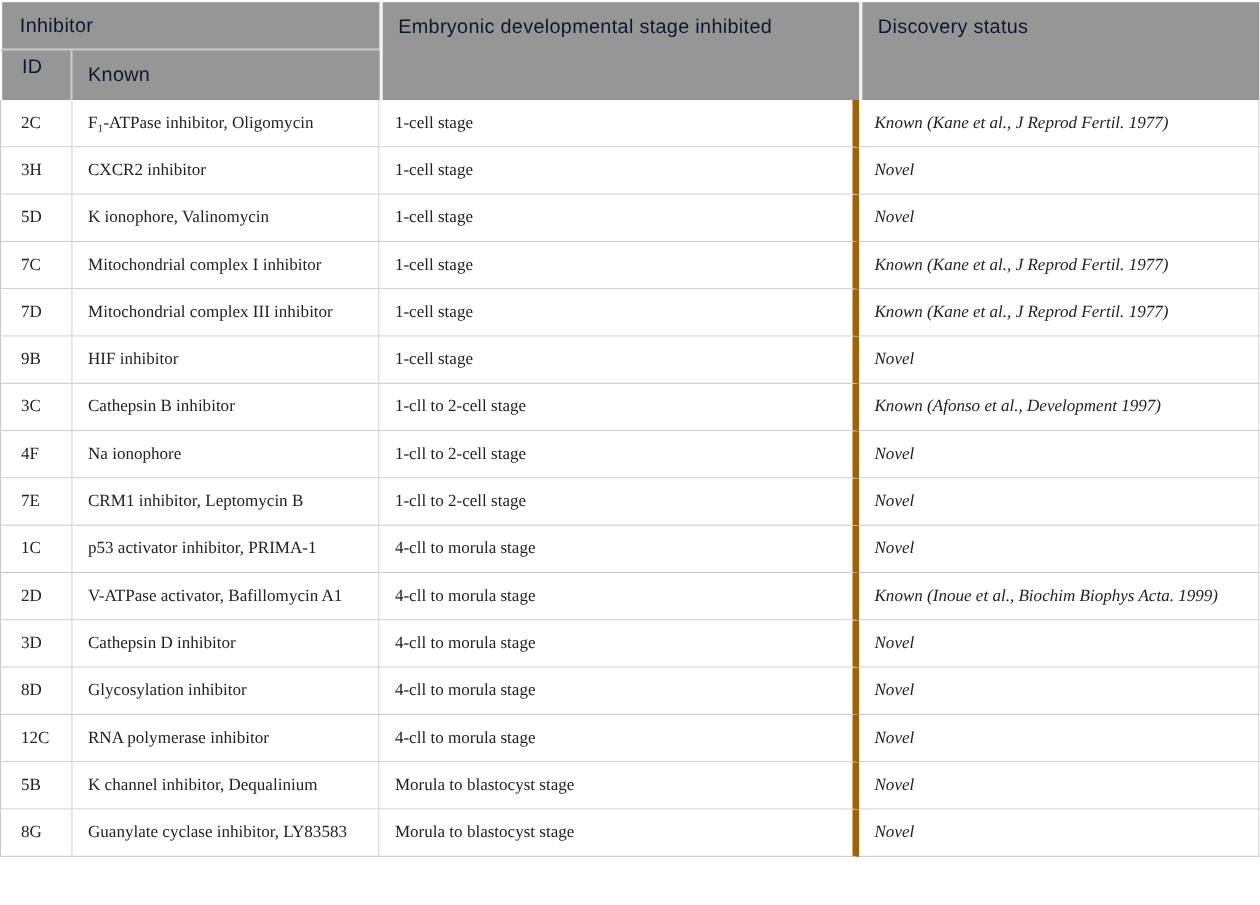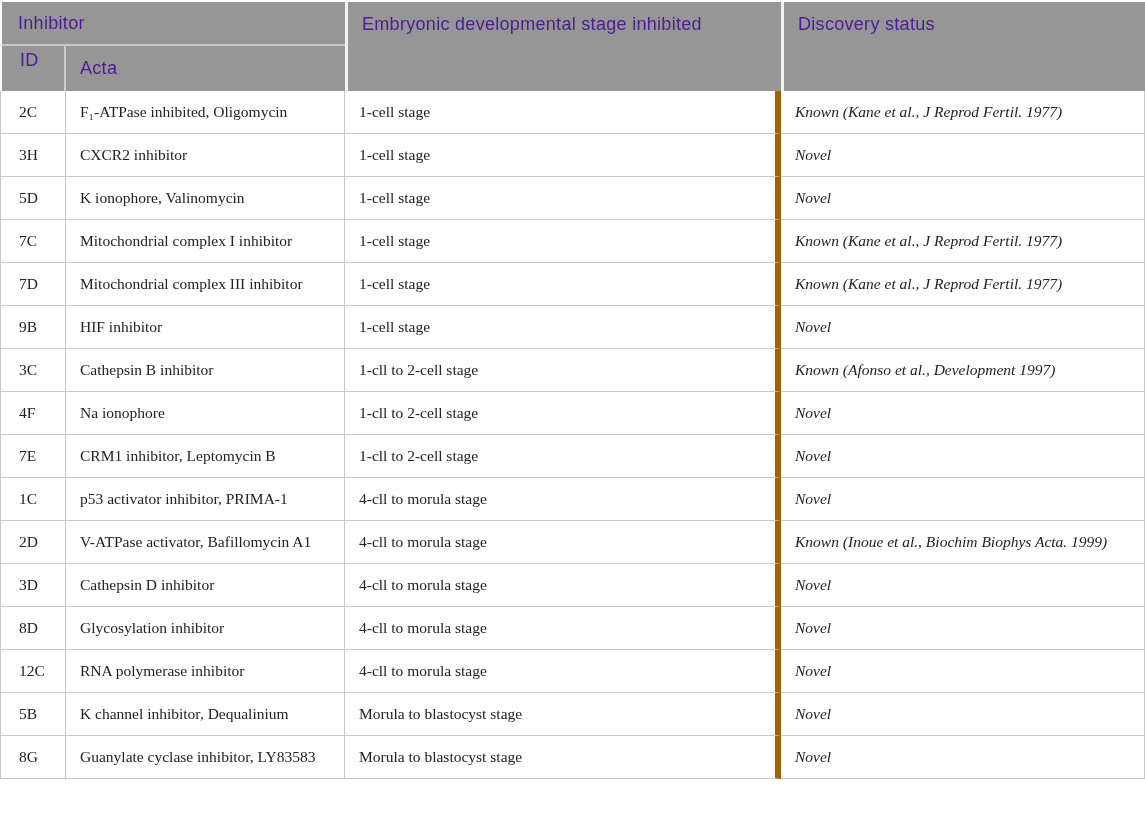--- a/index.html
+++ b/index.html
@@ -18,21 +18,21 @@
     table-layout: fixed;
     width: 1145px;
   }
   col.c-id     { width: 66px; }
   col.c-name   { width: 279px; }
   col.c-stage  { width: 436px; }
   col.c-status { width: 364px; }
 
   thead th {
     background: #969696;
-    color: #4c1d95;
+    color: #0f172a;
     font-family: "Liberation Sans", sans-serif;
     font-weight: 400;
     font-size: 18px;
     letter-spacing: 0.3px;
     text-align: left;
     margin: 0;
   }
   thead tr.hr-top { height: 46px; }
   thead tr.hr-sub { height: 45px; }
 
@@ -93,27 +93,27 @@
       <col class="c-status">
     </colgroup>
     <thead>
       <tr class="hr-top">
         <th colspan="2" class="h-inhibitor">Inhibitor</th>
         <th rowspan="2" class="h-stage">Embryonic developmental stage inhibited</th>
         <th rowspan="2" class="h-status">Discovery status</th>
       </tr>
       <tr class="hr-sub">
         <th class="h-id">ID</th>
-        <th class="h-name">Acta</th>
+        <th class="h-name">Known</th>
       </tr>
     </thead>
     <tbody>
         <tr>
           <td class="cell-id">2C</td>
-          <td class="cell-name">F₁-ATPase inhibited, Oligomycin</td>
+          <td class="cell-name">F₁-ATPase inhibitor, Oligomycin</td>
           <td class="cell-stage">1-cell stage</td>
           <td class="cell-status">Known (Kane et al., J Reprod Fertil. 1977)</td>
         </tr>
         <tr>
           <td class="cell-id">3H</td>
           <td class="cell-name">CXCR2 inhibitor</td>
           <td class="cell-stage">1-cell stage</td>
           <td class="cell-status">Novel</td>
         </tr>
         <tr>

